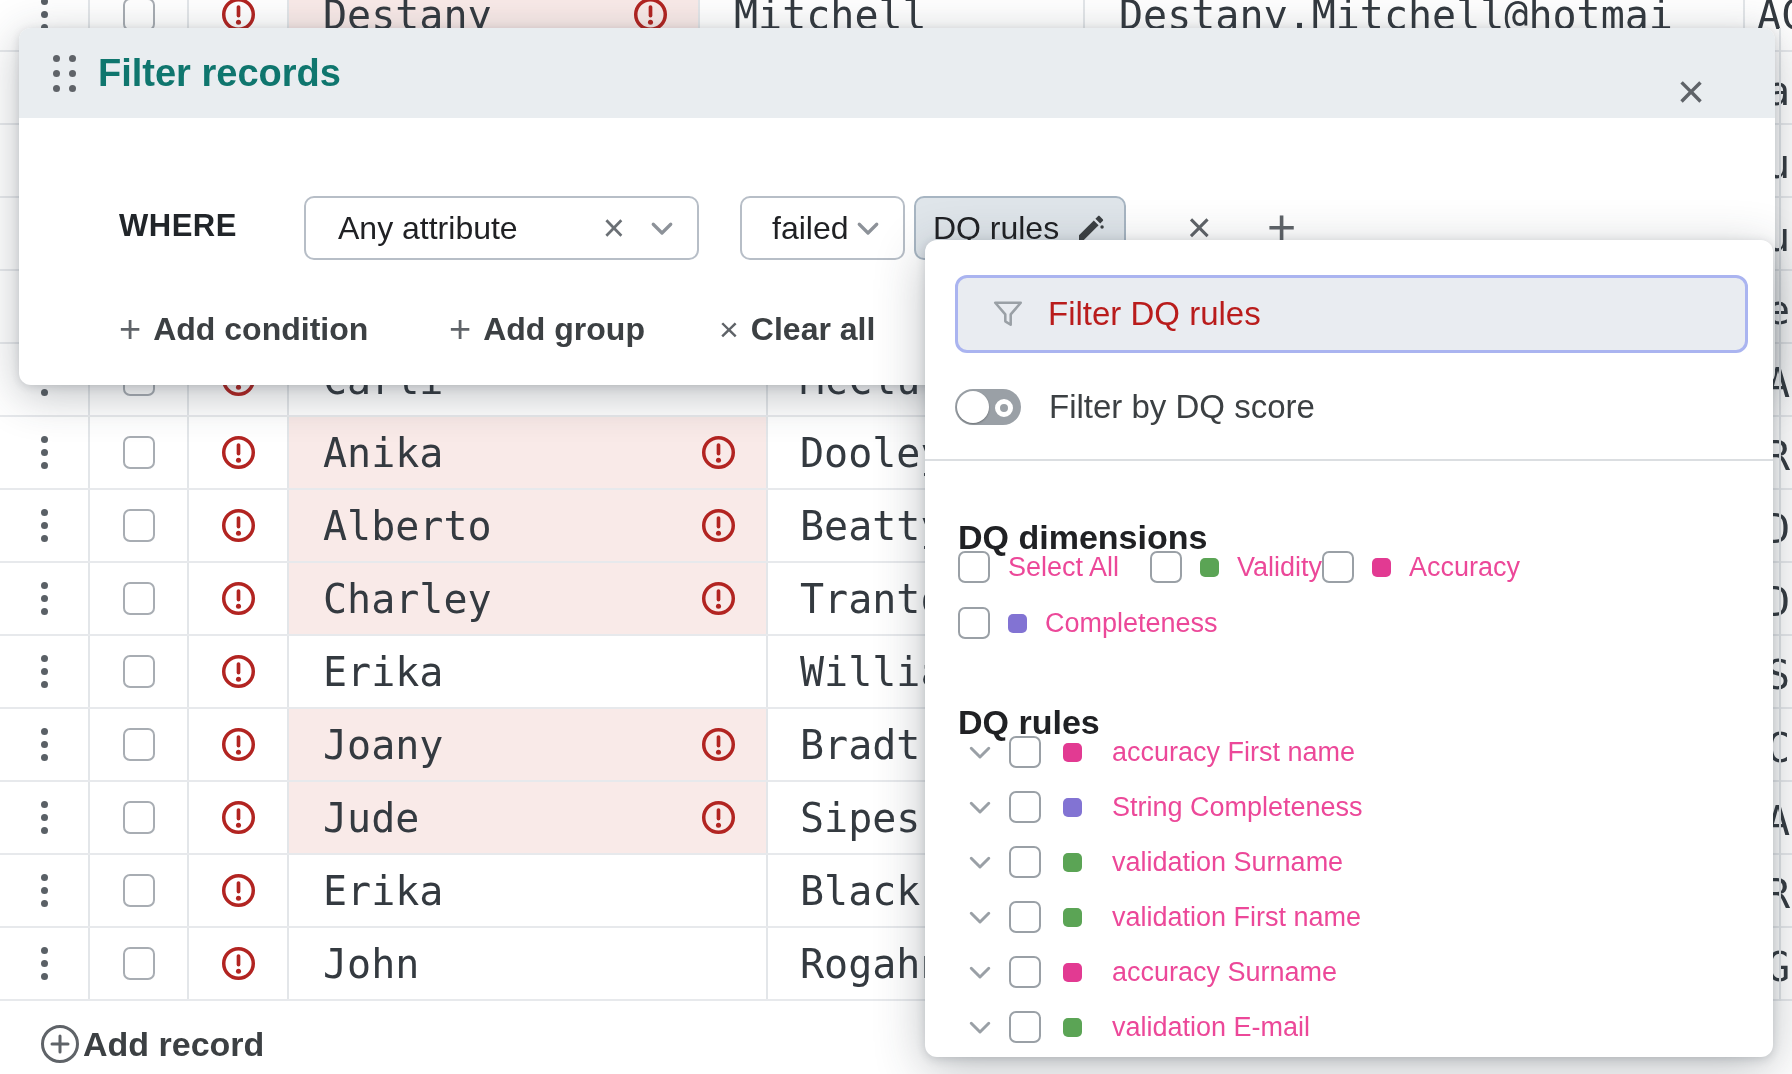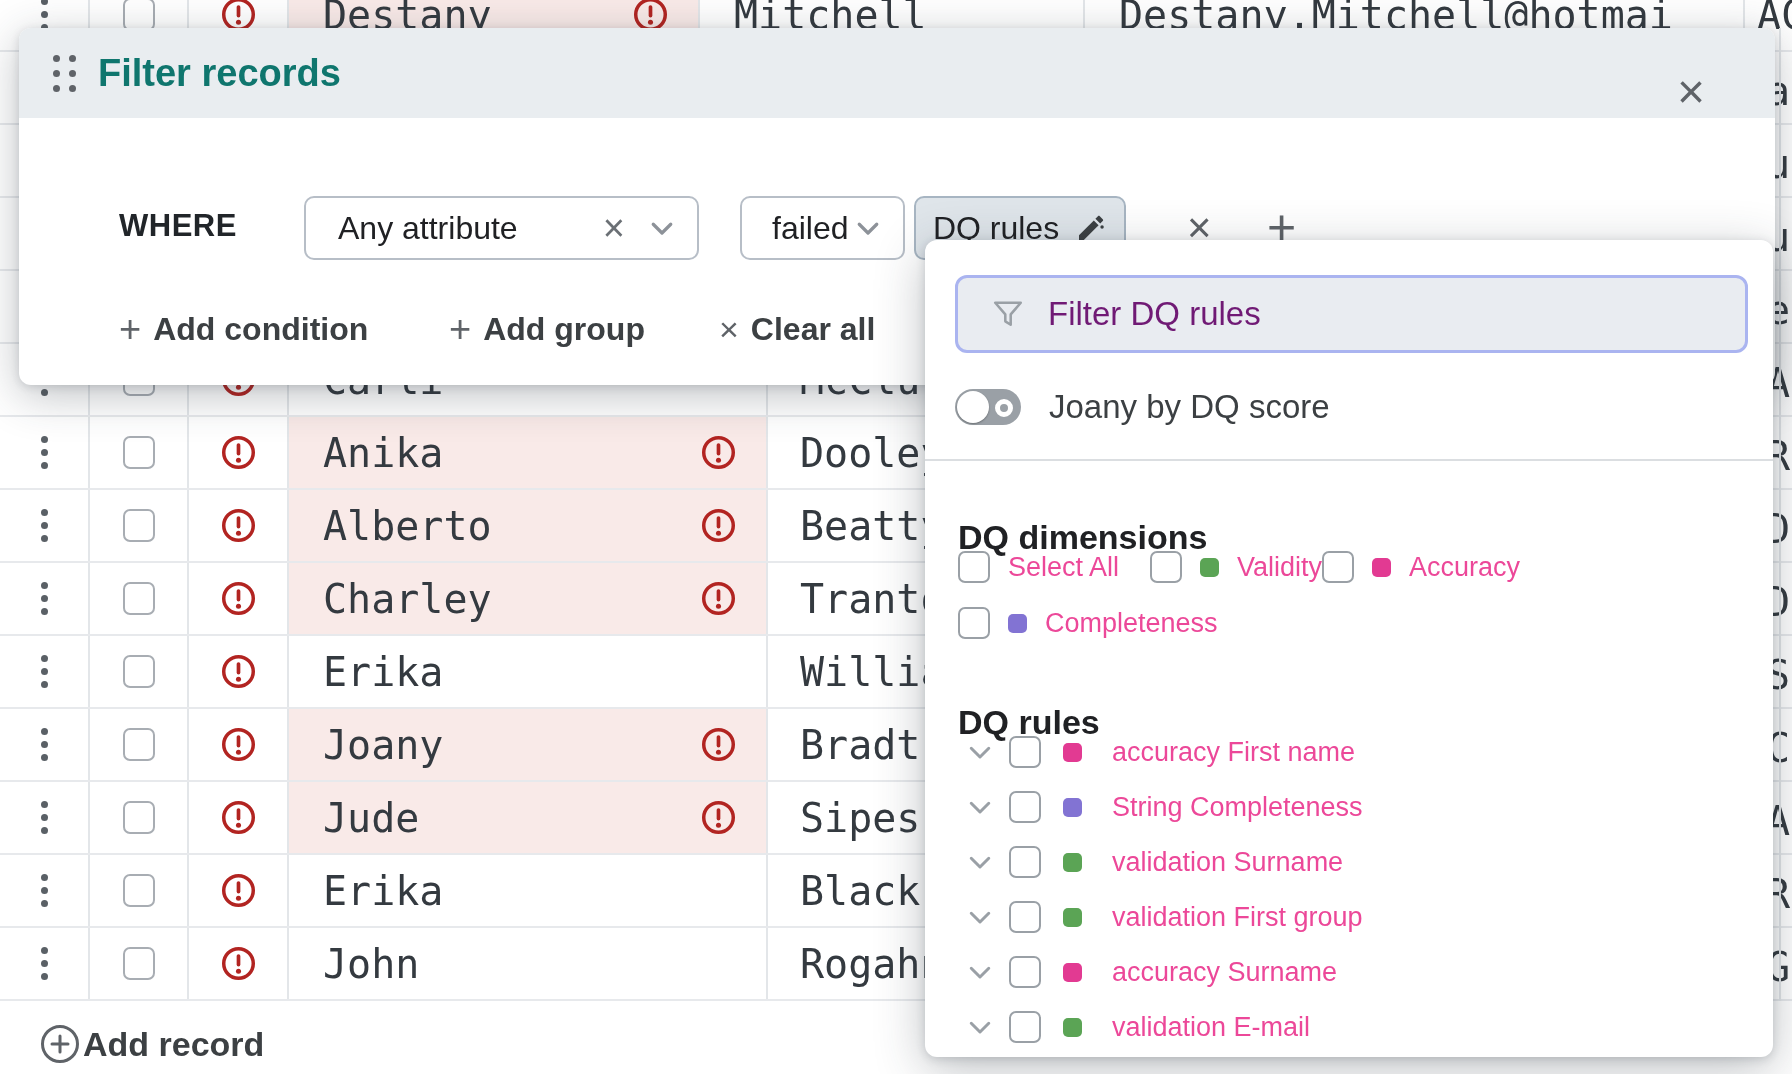--- a/index.html
+++ b/index.html
@@ -70,21 +70,21 @@
   .action .tx{font-size:32px;font-weight:600;color:#3c4043;}
   .act-cond{left:100px;} .act-group{left:430px;} .act-clear{left:700px;}
   .act-clear .ic{font-size:34px;}
 
   
   .panel{position:absolute;left:925px;top:240px;width:848px;height:817px;background:#fff;border-radius:12px;
          box-shadow:0 12px 50px rgba(40,50,60,.30), 0 2px 10px rgba(40,50,60,.18);}
   .flt-input{position:absolute;left:30px;top:35px;width:793px;height:78px;box-sizing:border-box;background:#e9ecf1;
              border:3px solid #aab4f0;border-radius:12px;display:flex;align-items:center;cursor:text;}
   .flt-input .funnel{margin-left:32px;width:36px;height:36px;flex:0 0 auto;}
-  .flt-input .ph{margin-left:22px;font-size:33px;color:#701a75;}
+  .flt-input .ph{margin-left:22px;font-size:33px;color:#b91c1c;}
   .toggle-row{position:absolute;left:30px;top:148px;display:flex;align-items:center;gap:28px;}
   .toggle{position:relative;width:66px;height:36px;border-radius:18px;background:#9aa0a6;cursor:pointer;flex:0 0 auto;}
   .toggle .knob{position:absolute;left:2px;top:2px;width:32px;height:32px;border-radius:50%;background:#fff;box-shadow:0 1px 2px rgba(0,0,0,.3);}
   .toggle .ring{position:absolute;right:8px;top:10px;width:8px;height:8px;border:5px solid #fff;border-radius:50%;}
   .toggle-row .tx{font-size:33px;color:#3c4043;}
   .divider{position:absolute;left:0;top:219px;width:100%;height:2px;background:#dbdee1;}
   .sect-title{position:absolute;left:33px;font-size:34px;font-weight:700;color:#202124;margin-top:27px;}
   .t-dims{top:251px;} .t-rules{top:436px;}
   .dim-item{position:absolute;display:flex;align-items:center;gap:18px;cursor:pointer;}
   .pcbx{width:32px;height:32px;border:2.5px solid #9aa0a6;border-radius:7px;background:#fff;box-sizing:border-box;flex:0 0 auto;cursor:pointer;}
@@ -495,21 +495,21 @@
         <path d="M3.5 4.5h17l-6.7 7.8v6.9l-3.6-2.3v-4.6L3.5 4.5z" fill="none" stroke="#9aa0a6" stroke-width="1.7" stroke-linejoin="round"></path>
       </svg>
       <span class="ph">Filter DQ rules</span>
     </div>
 
     <div class="toggle-row">
       <span class="toggle">
         <span class="knob"></span>
           <span class="ring"></span>
       </span>
-      <span class="tx">Joany by DQ score</span>
+      <span class="tx">Filter by DQ score</span>
     </div>
 
     <div class="divider"></div>
 
     <span class="sect-title t-dims">DQ dimensions</span>
 
     <span class="dim-item" style="left:33px;top:311px">
       <span class="pcbx"></span>
       <span class="tx">Select All</span>
     </span>
@@ -555,21 +555,21 @@
           <span class="pcbx"></span>
           <span class="dot" style="background: rgb(91, 164, 85);"></span>
           <span class="tx">validation Surname</span>
         </div>
         <div class="rule-item" style="top: 661px;">
           <svg class="rchev" viewBox="0 0 24 24">
             <path d="M5 9l7 7 7-7" fill="none" stroke="#9aa0a6" stroke-width="2.4" stroke-linecap="round" stroke-linejoin="round"></path>
           </svg>
           <span class="pcbx"></span>
           <span class="dot" style="background: rgb(91, 164, 85);"></span>
-          <span class="tx">validation First group</span>
+          <span class="tx">validation First name</span>
         </div>
         <div class="rule-item" style="top: 716px;">
           <svg class="rchev" viewBox="0 0 24 24">
             <path d="M5 9l7 7 7-7" fill="none" stroke="#9aa0a6" stroke-width="2.4" stroke-linecap="round" stroke-linejoin="round"></path>
           </svg>
           <span class="pcbx"></span>
           <span class="dot" style="background: rgb(226, 58, 146);"></span>
           <span class="tx">accuracy Surname</span>
         </div>
         <div class="rule-item" style="top: 771px;">

